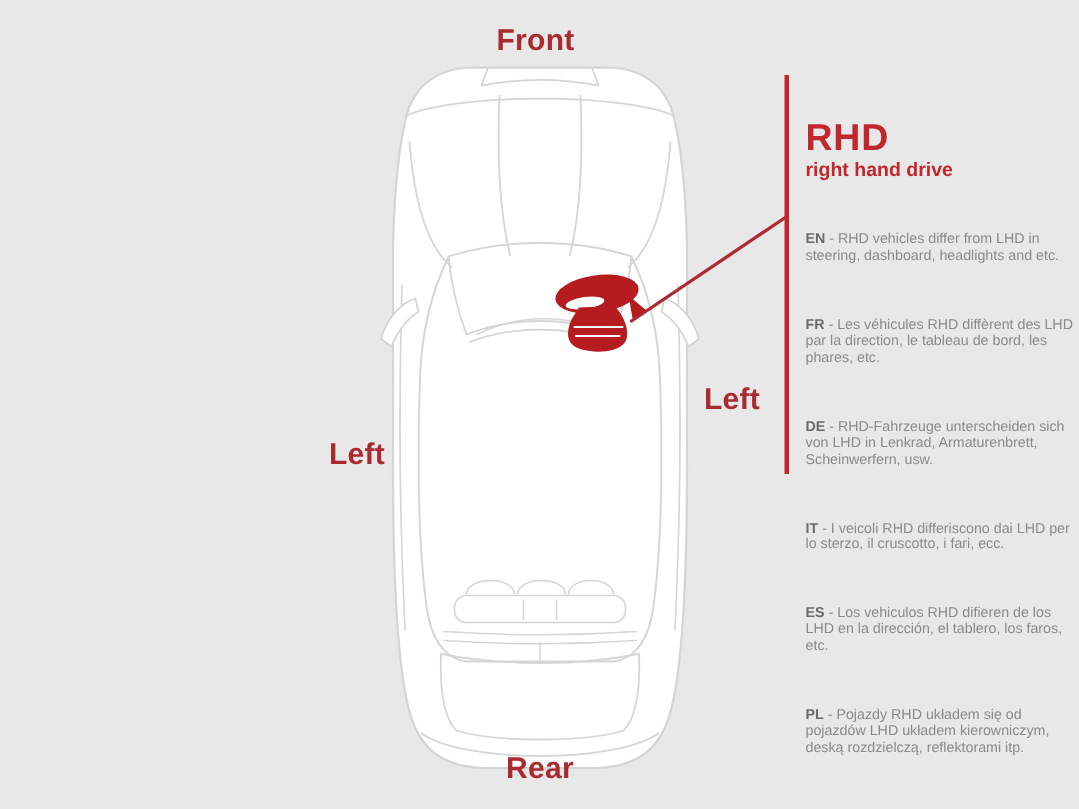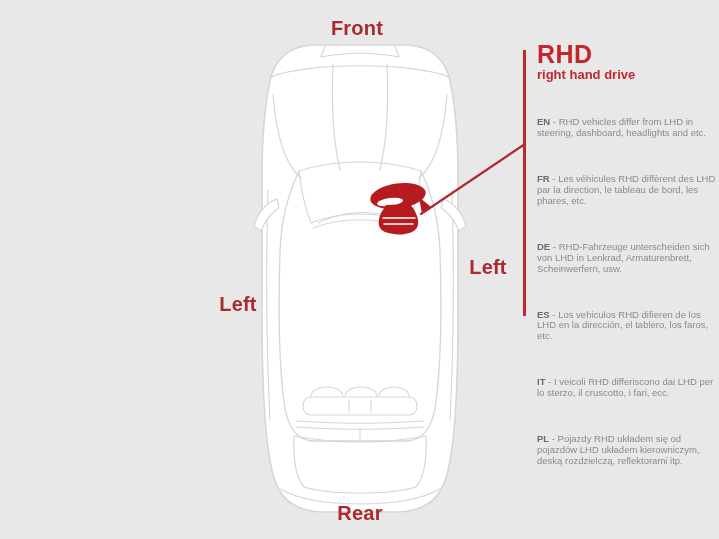--- a/index.html
+++ b/index.html
@@ -45,20 +45,21 @@
     position:absolute;
     left:537px;top:41px;
     width:180px;
   }
   .panel-title{
     font-size:25px;
     font-weight:bold;
     color:var(--accent);
     line-height:1.05;
     letter-spacing:.5px;
+    margin-top:38px;
   }
   .panel-subtitle{
     font-size:13px;
     font-weight:bold;
     color:var(--accent);
     margin-bottom:8px;
   }
   .lang-entry{
     font-size:9.5px;
     line-height:10.9px;
@@ -133,20 +134,20 @@
   <div class="panel">
     <div class="panel-title">RHD</div>
     <div class="panel-subtitle">right hand drive</div>
 
     <p class="lang-entry"><span class="lang-code">EN</span><span> - </span><span>RHD vehicles differ from LHD in steering, dashboard, headlights and etc.</span></p>
 
     <p class="lang-entry"><span class="lang-code">FR</span><span> - </span><span>Les véhicules RHD diffèrent des LHD par la direction, le tableau de bord, les phares, etc.</span></p>
 
     <p class="lang-entry"><span class="lang-code">DE</span><span> - </span><span>RHD-Fahrzeuge unterscheiden sich von LHD in Lenkrad, Armaturenbrett, Scheinwerfern, usw.</span></p>
 
+    <p class="lang-entry"><span class="lang-code">IT</span><span> - </span><span>I veicoli RHD differiscono dai LHD per lo sterzo, il cruscotto, i fari, ecc.</span></p>
+
     <p class="lang-entry"><span class="lang-code">ES</span><span> - </span><span>Los vehiculos RHD difieren de los LHD en la dirección, el tablero, los faros, etc.</span></p>
-
-    <p class="lang-entry"><span class="lang-code">IT</span><span> - </span><span>I veicoli RHD differiscono dai LHD per lo sterzo, il cruscotto, i fari, ecc.</span></p>
 
     <p class="lang-entry"><span class="lang-code">PL</span><span> - </span><span>Pojazdy RHD układem się od pojazdów LHD układem kierowniczym, deską rozdzielczą, reflektorami itp.</span></p>
   </div>
 
 </div>
 
 </body></html>

